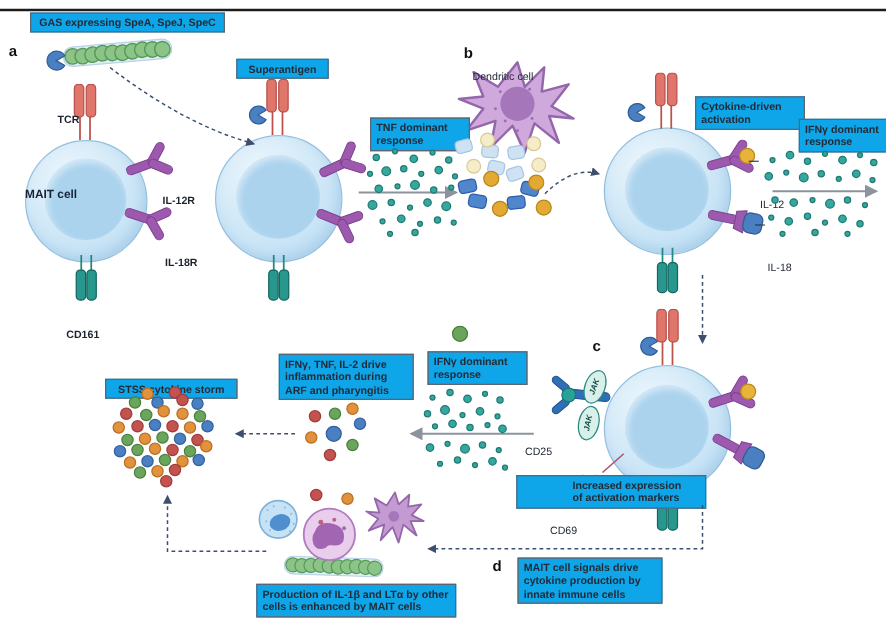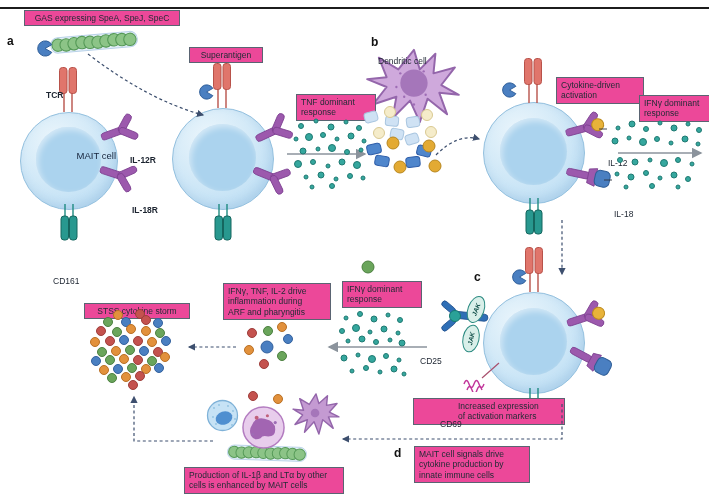--- a/index.html
+++ b/index.html
@@ -1,28 +1,28 @@
 <!DOCTYPE html>
 <html><head>
 <meta charset="utf-8">
 <style>
   html,body{margin:0;padding:0;background:#fff;font-family:"Liberation Sans",sans-serif;}
   #stage{position:relative;width:709px;height:497px;background:#ffffff;overflow:hidden;}
   .toprule{position:absolute;left:0;top:7px;width:709px;height:2px;background:#1c1c1c;}
-  .box{position:absolute;background:#ec4899;border:1px solid #5a6472;color:#232b36;
-       font-size:8.5px;line-height:1.22;padding:2px 4px;white-space:pre-line;z-index:4;}
+  .box{position:absolute;background:#0ea5e9;border:1px solid #5a6472;color:#232b36;
+       font-size:8.5px;line-height:1.22;padding:2px 4px;white-space:pre-line;z-index:4;font-weight:bold;}
   .box.center{text-align:center;}
   .lbl{position:absolute;font-size:8.5px;color:#1c2430;white-space:nowrap;z-index:4;margin-top:34px;}
   .panel-letter{position:absolute;font-weight:bold;font-size:12px;color:#111;z-index:4;}
   .cell{position:absolute;border-radius:50%;
         background:radial-gradient(circle at 36% 30%, #ecf6fc 0%, #d6ebf8 38%, #c2e1f5 72%, #b7dbf2 100%);
         border:1.5px solid #92bfde;box-shadow:inset -3px -4px 8px rgba(110,155,200,.22);z-index:1;}
   .nucleus{position:absolute;left:16%;top:15%;width:67%;height:67%;border-radius:50%;
         background:#abd3ee;box-shadow:inset 2px 3px 6px rgba(255,255,255,.5);}
-  .cell-label{position:absolute;font-weight:normal;font-size:9.5px;color:#16243c;text-align:right;z-index:3;}
+  .cell-label{position:absolute;font-weight:bold;font-size:9.5px;color:#16243c;text-align:left;z-index:3;}
   .jak{position:absolute;width:26px;height:15px;border-radius:50%;background:#d9efe9;
        border:1.2px solid #2a8a80;color:#14514b;font-style:italic;font-size:6.5px;font-weight:bold;
        display:flex;align-items:center;justify-content:center;z-index:3;}
   svg.part{position:absolute;overflow:visible;z-index:2;}
   #overlay{position:absolute;left:0;top:0;z-index:5;pointer-events:none;}
   #symdefs{position:absolute;width:0;height:0;}
 </style>
 </head>
 <body>
 
@@ -142,39 +142,39 @@
   <div class="panel-letter" style="left:394px;top:446px;">d</div>
 
   <div class="box center" style="left:24px;top:10px;width:146px;">GAS expressing SpeA, SpeJ, SpeC</div>
   <div class="box center" style="left:189px;top:47px;width:64px;">Superantigen</div>
   <div class="box" style="left:296px;top:94px;width:70px;">TNF dominant
 response</div>
   <div class="box" style="left:556px;top:77px;width:78px;">Cytokine-driven
 activation</div>
   <div class="box" style="left:639px;top:95px;width:70px;">IFNγ dominant
 response</div>
-  <div class="box" style="left:413px;top:398px;width:102px;padding-left:44px;">Increased expression
+  <div class="box" style="left:413px;top:380px;width:102px;padding-left:44px;">Increased expression
 of activation markers</div>
   <div class="box" style="left:414px;top:446px;width:106px;">MAIT cell signals drive
 cytokine production by
 innate immune cells</div>
   <div class="box" style="left:342px;top:281px;width:70px;">IFNγ dominant
 response</div>
   <div class="box" style="left:223px;top:283px;width:98px;">IFNγ, TNF, IL-2 drive
 inflammation during
 ARF and pharyngitis</div>
   <div class="box center" style="left:84px;top:283px;width:96px;margin-top:20px;">STSS cytokine storm</div>
-  <div class="box" style="left:184px;top:467px;width:150px;">Production of IL-1β and LTα by other
+  <div class="box" style="left:205px;top:467px;width:150px;">Production of IL-1β and LTα by other
 cells is enhanced by MAIT cells</div>
 
   <div class="lbl" style="left:378px;top:22px;">Dendritic cell</div>
   <div class="lbl" style="left:46px;top:56px;font-weight:bold;">TCR</div>
   <div class="lbl" style="left:130px;top:121px;font-weight:bold;">IL-12R</div>
   <div class="lbl" style="left:132px;top:171px;font-weight:bold;">IL-18R</div>
-  <div class="lbl" style="left:53px;top:242px;font-weight:normal;">CD161</div>
+  <div class="lbl" style="left:53px;top:228px;font-weight:bold;">CD161</div>
   <div class="lbl" style="left:608px;top:124px;">IL-12</div>
   <div class="lbl" style="left:614px;top:175px;">IL-18</div>
   <div class="lbl" style="left:420px;top:322px;">CD25</div>
   <div class="lbl" style="left:440px;top:385px;">CD69</div>
 
   <div class="cell" style="left:20px;top:112px;width:96px;height:96px;">
       <div class="nucleus"></div>
     </div>
   <div class="cell" style="left:172px;top:108px;width:100px;height:100px;">
       <div class="nucleus"></div>

